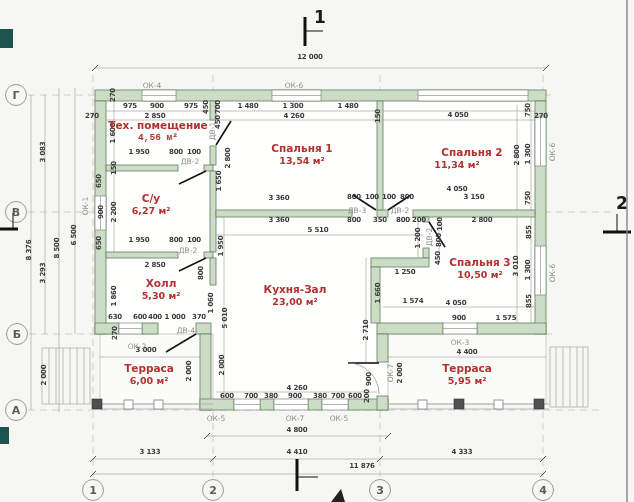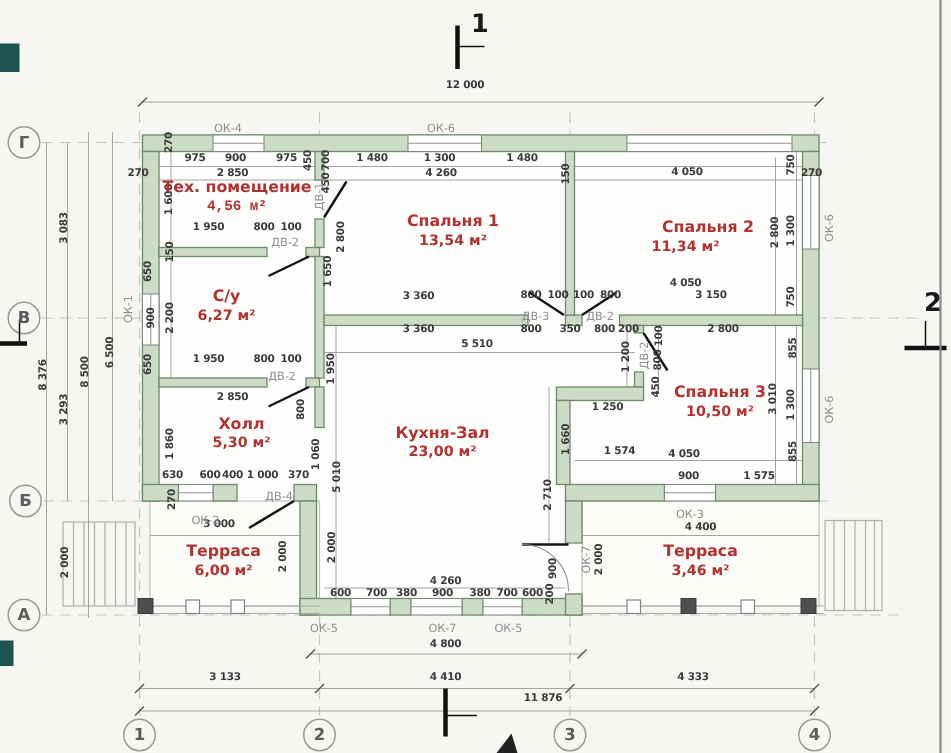--- a/index.html
+++ b/index.html
@@ -357,21 +357,21 @@
       <span class="lbl room-area" style="left: 457px; top: 165px;">11,34 м²</span>
       <span class="lbl room-name" style="left: 480px; top: 262px;">Спальня 3</span>
       <span class="lbl room-area" style="left: 480px; top: 275px;">10,50 м²</span>
       <span class="lbl room-name" style="left: 161px; top: 283px;">Холл</span>
       <span class="lbl room-area" style="left: 161px; top: 296px;">5,30 м²</span>
       <span class="lbl room-name" style="left: 295px; top: 289px;">Кухня-Зал</span>
       <span class="lbl room-area" style="left: 295px; top: 302px;">23,00 м²</span>
       <span class="lbl room-name" style="left: 149px; top: 368px;">Терраса</span>
       <span class="lbl room-area" style="left: 149px; top: 381px;">6,00 м²</span>
       <span class="lbl room-name" style="left: 467px; top: 368px;">Терраса</span>
-      <span class="lbl room-area" style="left: 467px; top: 381px;">3,46 м²</span>
+      <span class="lbl room-area" style="left: 467px; top: 381px;">5,95 м²</span>
       <span class="lbl axis" style="left: 16px; top: 95px;">Г</span>
       <span class="lbl axis" style="left: 16px; top: 212px;">В</span>
       <span class="lbl axis" style="left: 17px; top: 334px;">Б</span>
       <span class="lbl axis" style="left: 16px; top: 410px;">А</span>
       <span class="lbl axis" style="left: 93px; top: 490px;">1</span>
       <span class="lbl axis" style="left: 213px; top: 490px;">2</span>
       <span class="lbl axis" style="left: 380px; top: 490px;">3</span>
       <span class="lbl axis" style="left: 543px; top: 490px;">4</span>
       <span class="lbl section" style="left: 320px; top: 17px;">1</span>
       <span class="lbl section" style="left: 622px; top: 203px;">2</span>

